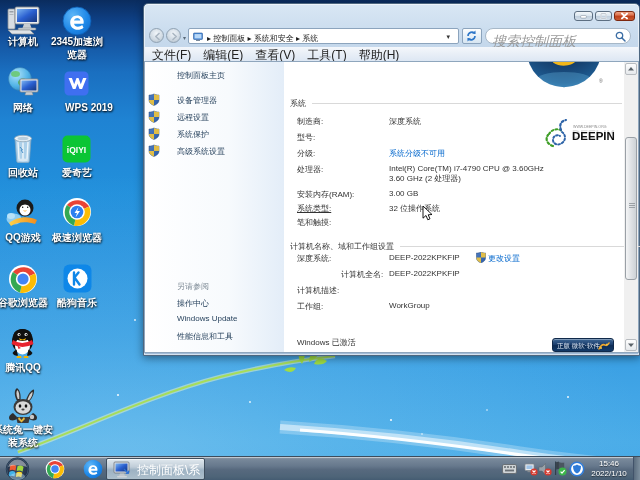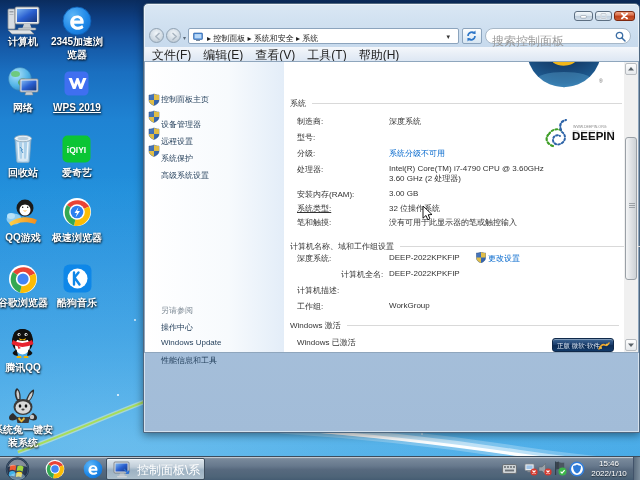--- a/index.html
+++ b/index.html
@@ -4,44 +4,44 @@
 *{margin:0;padding:0;box-sizing:border-box;}
 html,body{width:640px;height:480px;overflow:hidden;}
 body{font-family:"Liberation Sans",sans-serif;position:relative;
 background:linear-gradient(180deg,#0a2c5e 0%,#0e3f83 4%,#14539f 8%,#1a6fc0 15%,#1f83d3 25%,#2290dc 40%,#2a94df 55%,#359ce2 70%,#41a5e6 82%,#4aace8 92%,#47a9e7 100%);}
 .abs{position:absolute;}
 
 #wp{left:0;top:0;width:640px;height:480px;}
 
 .dlab{position:absolute;width:64px;text-align:center;white-space:nowrap;color:#fff;font-size:10px;font-weight:bold;line-height:12.5px;text-shadow:0 1px 2px rgba(0,0,0,.8),1px 1px 2px rgba(0,0,0,.55);}
 
-#win{left:143px;top:3px;width:497px;height:430px;
+#win{left:143px;top:3px;width:497px;height:353px;
 background:linear-gradient(180deg,#d9e7f4 0%,#cadcee 8%,#b9cfe6 20%,#a9c2dc 45%,#a2bcd8 100%);
 border:1px solid #4e6780;border-radius:5px 5px 0 0;
 box-shadow:inset 0 0 0 1px rgba(255,255,255,.55), 0 2px 8px rgba(0,0,0,.45);}
 .capbtn{position:absolute;top:7px;height:10px;border:1px solid #5d6f82;border-radius:3px;
 background:linear-gradient(180deg,#f4f8fb 0%,#dbe6ef 45%,#c0cfdd 50%,#d2deea 100%);}
 #bmin{left:430px;width:19px;}
 #bmax{left:451px;width:17px;}
 #bclose{left:470px;width:21px;background:linear-gradient(180deg,#eda282 0%,#dd7450 40%,#bc3f1a 50%,#c95931 100%);border-color:#7c2810;}
 
 .navcirc{position:absolute;top:24px;width:15px;height:15px;border-radius:50%;
 background:radial-gradient(circle at 50% 35%,#f2f6fa,#cfd9e2 60%,#aebbc8);border:1px solid #8fa1b2;}
 #addr{position:absolute;left:44px;top:24px;width:271px;height:16px;background:#fff;border:1px solid #8ca4bd;border-radius:2px;font-size:8px;color:#222;}
 #refresh{position:absolute;left:318px;top:24px;width:20px;height:16px;border:1px solid #8ca4bd;border-radius:2px;background:linear-gradient(180deg,#fdfefe,#e8f1f8 50%,#d7e6f2);}
-#search{position:absolute;left:341px;top:24px;width:146px;height:16px;background:#fff;border:1px solid #a7b8c8;border-radius:8px;font-size:12px;color:#9a9a9a;}
+#search{position:absolute;left:341px;top:24px;width:146px;height:16px;background:#fff;border:1px solid #a7b8c8;border-radius:8px;font-size:14px;color:#9a9a9a;font-style:italic;}
 
 #menubar{position:absolute;left:1px;top:43px;width:493px;height:15px;background:linear-gradient(180deg,#f4f7fb,#e6edf6 60%,#dde7f3);border-bottom:1px solid #bac9da;font-size:12px;color:#222;}
 #menubar span{margin-right:12px;}
 
 #content{position:absolute;left:1px;top:58px;width:493px;height:290px;background:#fff;box-shadow:0 0 0 1px #8fa6bd;}
 #sidebar{position:absolute;left:0;top:0;width:139px;height:290px;background:linear-gradient(90deg,#ffffff 0%,#f7fafd 60%,#e3edf8 100%);font-size:8px;color:#1f3b57;}
 #main{position:absolute;left:139px;top:0;width:340px;height:290px;background:#fff;font-size:8px;color:#333;}
 #vscroll{position:absolute;left:479px;top:0;width:14px;height:290px;background:#f0f0f0;}
-.sbitem{position:absolute;left:16px;white-space:nowrap;margin-top:24px;}
+.sbitem{position:absolute;left:32px;white-space:nowrap;}
 .h2row{position:absolute;color:#333;white-space:nowrap;}
 .h2row .rule{display:inline-block;height:1px;background:#d9d9d9;vertical-align:middle;}
 .lab{position:absolute;left:13px;color:#333;white-space:nowrap;}
 .val{position:absolute;left:105px;color:#333;white-space:nowrap;}
 .link{color:#0066cc;}
 
 #taskbar{left:0;top:456px;width:640px;height:24px;
 background:linear-gradient(180deg,#95a1ad 0%,#78889a 10%,#66788c 40%,#57697e 55%,#4e6478 85%,#455c72 100%);
 border-top:1px solid #3c4c5c;box-shadow:inset 0 1px 0 rgba(255,255,255,.45);}
 #taskbtn{position:absolute;left:106px;top:1px;width:99px;height:22px;border:1px solid #3e4e5e;border-radius:2px;
@@ -128,21 +128,21 @@
         <stop offset=".55" stop-color="#53b4e8"></stop>
         <stop offset="1" stop-color="#1d7ab8"></stop>
   </radialGradient>
     </defs>
 </svg>
 <div class="dlab" style="left:-9px;top:102px;">网络</div>
 <svg class="abs" style="left:63px;top:70px;" width="27" height="27" viewBox="0 0 27 27">
   <path d="M6 1.5 h15 a4.5 4.5 0 0 1 4.5 4.5 v15 a4.5 4.5 0 0 1-4.5 4.5 h-15 a4.5 4.5 0 0 1-4.5-4.5 v-15 a4.5 4.5 0 0 1 4.5-4.5z" fill="#3f6ff0"></path>
   <path d="M5.5 8 l3.4 0 2.3 6.2 2.3-6.2 h2 l2.3 6.2 2.3-6.2 h3.4 l-4.4 11 h-2.6 l-2-5.3 -2 5.3 h-2.6z" fill="#fff"></path>
 </svg>
-<div class="dlab" style="left:45px;top:102px;text-decoration:underline;">WPS 2019</div>
+<div class="dlab" style="left:57px;top:102px;">WPS 2019</div>
 <svg class="abs" style="left:8px;top:133px;" width="30" height="30" viewBox="0 0 30 30">
   <path d="M7 6 h16 l-1.6 22 a2 2 0 0 1-2 1.8 h-8.8 a2 2 0 0 1-2-1.8z" fill="#cfe2ee" opacity="0.8" stroke="#93a8b8" stroke-width="0.8"></path>
   <ellipse cx="15" cy="5.5" rx="8.5" ry="3.2" fill="#e9f2f8" stroke="#93a8b8" stroke-width="0.8"></ellipse>
   <ellipse cx="15" cy="5.5" rx="5.5" ry="1.8" fill="#b9cedd"></ellipse>
   <path d="M10 9 l1 17 M15 9.5 l0 17 M20 9 l-1 17" stroke="#ffffff" stroke-width="1.4" opacity="0.8" fill="none"></path>
   <path d="M12 14 l2.5 3 -1.5 0 2 3" stroke="#4a90c8" stroke-width="1" fill="none"></path>
   <ellipse cx="15" cy="27" rx="5" ry="1.4" fill="#dceaf4" opacity="0.9"></ellipse>
 </svg>
 <div class="dlab" style="left:-9px;top:167px;">回收站</div>
 <svg class="abs" style="left:62px;top:135px;" width="29" height="28" viewBox="0 0 29 28">
@@ -332,41 +332,39 @@
       <div class="lab" style="top:70px;">型号:</div>
       <div class="lab" style="top:86px;text-align:center;">分级:</div>
         <div class="val link" style="top:86px;">系统分级不可用</div>
       <div class="lab" style="top:102px;">处理器:</div>
         <div class="val" style="top:102px;">Intel(R) Core(TM) i7-4790 CPU @ 3.60GHz<br>3.60 GHz  (2 处理器)</div>
       <div class="lab" style="top:127px;">安装内存(RAM):</div>
         <div class="val" style="top:127px;">3.00 GB</div>
       <div class="lab" style="top:141px;text-decoration:underline;">系统类型:</div>
         <div class="val" style="top:141px;">32 位操作系统</div>
       <div class="lab" style="top:155px;">笔和触摸:</div>
-        <div class="val" style="top:155px;">没有可用于此显示器的笔或触控输入</div>
       <svg class="abs" style="left:255px;top:56px;" width="80" height="34" viewBox="0 0 80 34">
         <g fill="none" stroke-linecap="round">
           <path d="M14 28 C8 26 6 21 9 17" stroke="#3f9e28" stroke-width="2.2" stroke-dasharray="2 2.4"></path>
           <path d="M10 16 C13 11 19 10 23 13" stroke="#3f9e28" stroke-width="2" stroke-dasharray="1.8 2.2"></path>
           <path d="M23 14 C27 17 27 22 23 25 C19 28 14 26 14 22 C14 18 18 16 21 18" stroke="#2e64a8" stroke-width="2" stroke-dasharray="1.7 2.1"></path>
           <path d="M22 12 C20 7 22 3 27 2" stroke="#2e64a8" stroke-width="2.2" stroke-dasharray="1.9 2.3"></path>
         </g>
         <text x="34" y="10" font-size="3.6" fill="#888" font-family="Liberation Sans">WWW.DEEPIN.ORG</text>
         <text x="33" y="22" font-size="11.5" font-weight="bold" fill="#111" font-family="Liberation Sans">DEEPIN</text>
         <text x="33" y="31" font-size="11.5" font-weight="bold" fill="#111" opacity="0.12" transform="scale(1,-1) translate(0,-43)" font-family="Liberation Sans">DEEPIN</text>
       </svg>
       <div class="h2row" style="left:6px;top:179px;">计算机名称、域和工作组设置<span class="rule" style="width:245px;margin-left:6px;"></span></div>
       <div class="lab" style="top:191px;">深度系统:</div>
         <div class="val" style="top:191px;">DEEP-2022KPKFIP</div>
       <div class="lab" style="top:207px;margin-left:44px;">计算机全名:</div>
         <div class="val" style="top:207px;">DEEP-2022KPKFIP</div>
       <div class="lab" style="top:223px;">计算机描述:</div>
       <div class="lab" style="top:239px;">工作组:</div>
         <div class="val" style="top:239px;">WorkGroup</div>
-      <div class="h2row" style="left:6px;top:258px;">Windows 激活<span class="rule" style="width:272px;margin-left:6px;"></span></div>
       <div class="lab" style="top:275px;">Windows 已激活</div>
       <svg class="abs" style="left:192px;top:190px;" width="10" height="11" viewBox="0 0 10 11">
         <path d="M5 0 C7 1 8.6 1.2 9.6 1 V5.6 C9.6 8.6 7.4 10 5 11 C2.6 10 0.4 8.6 0.4 5.6 V1 C1.4 1.2 3 1 5 0z" fill="url(#shld)" stroke="#24487e" stroke-width="0.5"></path>
         <path d="M5 0 C7 1 8.6 1.2 9.6 1 V5.6 H5z M0.4 5.6 H5 V11 C2.6 10 0.4 8.6 0.4 5.6z" fill="#f3c73c" opacity="0.9"></path>
       </svg>
       <div class="link" style="position:absolute;left:204px;top:191px;">更改设置</div>
       <div class="abs" style="left:268px;top:276px;width:62px;height:14px;border-radius:3px;border:1px solid #10294a;background:linear-gradient(180deg,#3e6896 0%,#1d3f6e 45%,#0e2c55 55%,#123a68 100%);box-shadow:inset 0 1px 0 rgba(255,255,255,.35);">
         <span style="position:absolute;left:4px;top:3px;font-size:6.5px;color:#dce6f2;">正版 微软·软件</span>
         <svg style="position:absolute;right:3px;top:2px;" width="12" height="10" viewBox="0 0 12 10">
             <path d="M1 8 C3 4 5 3 7 4 C9 5 10 4 11 2" stroke="#f0a92c" stroke-width="1.6" fill="none" stroke-linecap="round"></path>

